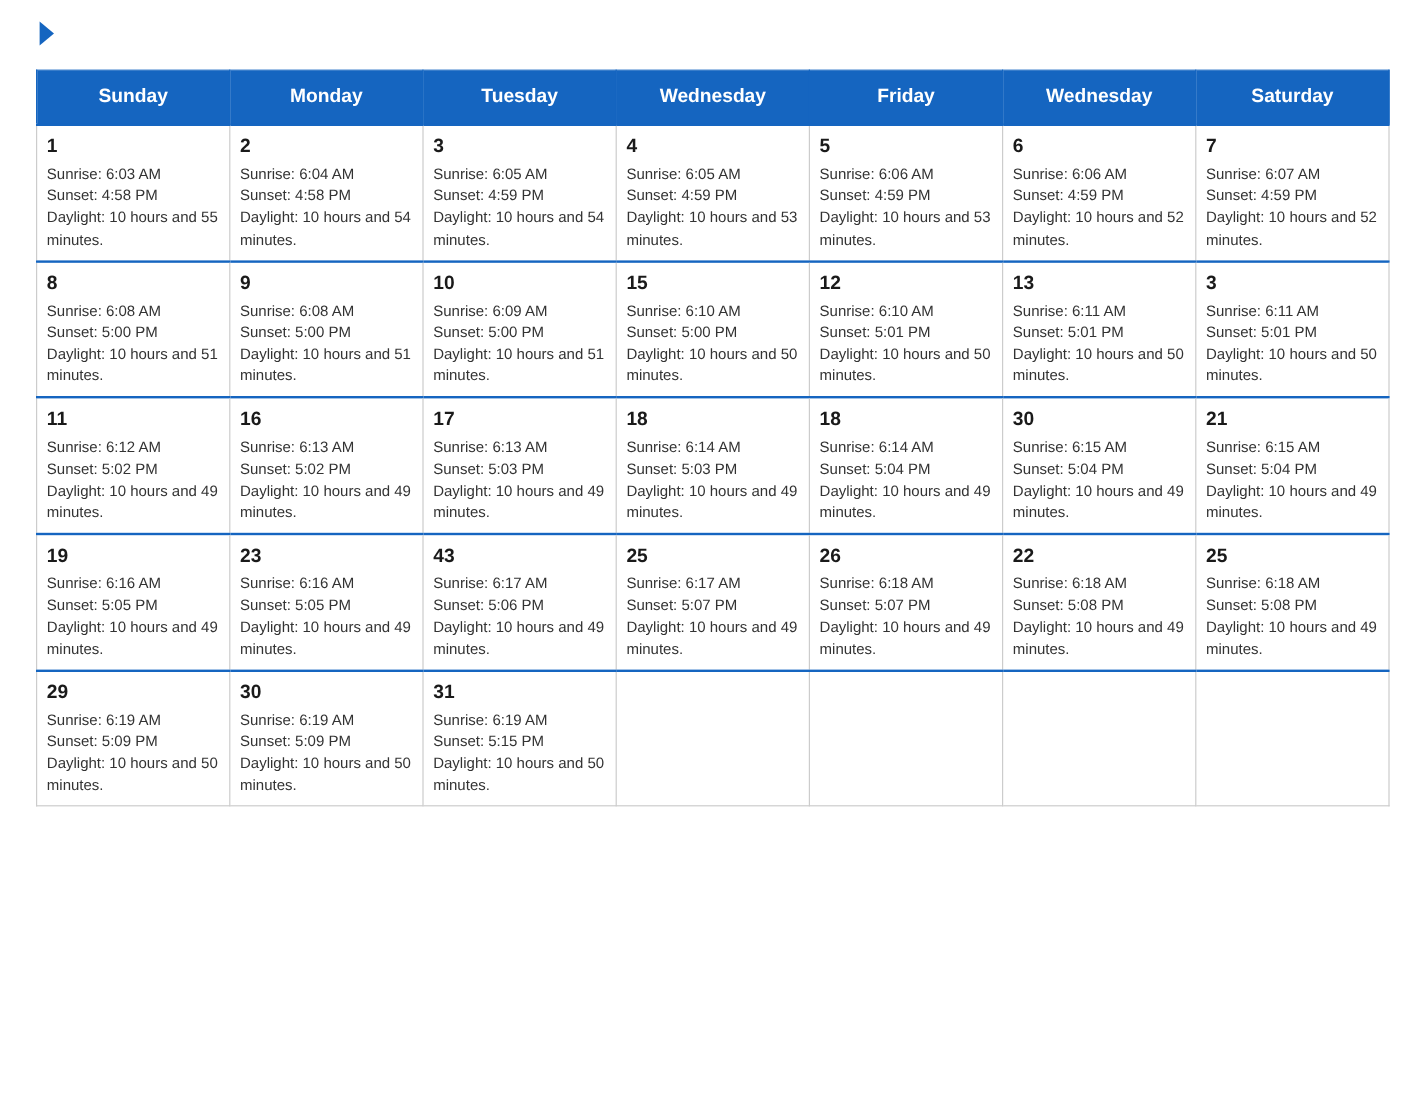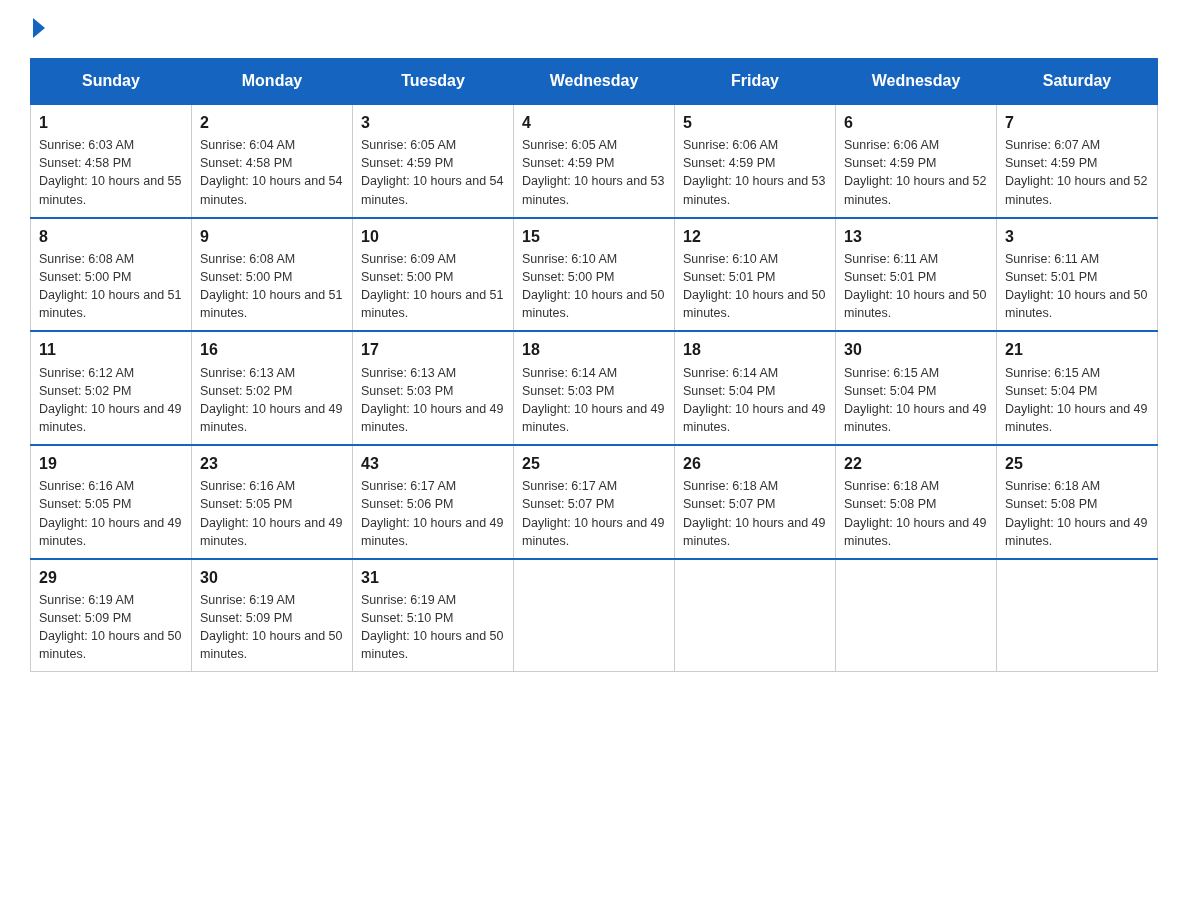--- a/index.html
+++ b/index.html
@@ -320,21 +320,21 @@
       </td>
         <td>
         <span class="day-num">30</span>
         <span class="day-info">Sunrise: 6:19 AM</span><br>
         <span class="day-info">Sunset: 5:09 PM</span><br>
         <span class="day-info">Daylight: 10 hours and 50 minutes.</span>
       </td>
         <td>
         <span class="day-num">31</span>
         <span class="day-info">Sunrise: 6:19 AM</span><br>
-        <span class="day-info">Sunset: 5:10 PM</span><br>
+        <span class="day-info">Sunset: 5:15 PM</span><br>
         <span class="day-info">Daylight: 10 hours and 50 minutes.</span>
       </td>
         <td class="empty-cell"></td>
         <td class="empty-cell"></td>
         <td class="empty-cell"></td>
         <td class="empty-cell"></td>
       </tr>
     </tbody>
 </table>
 

